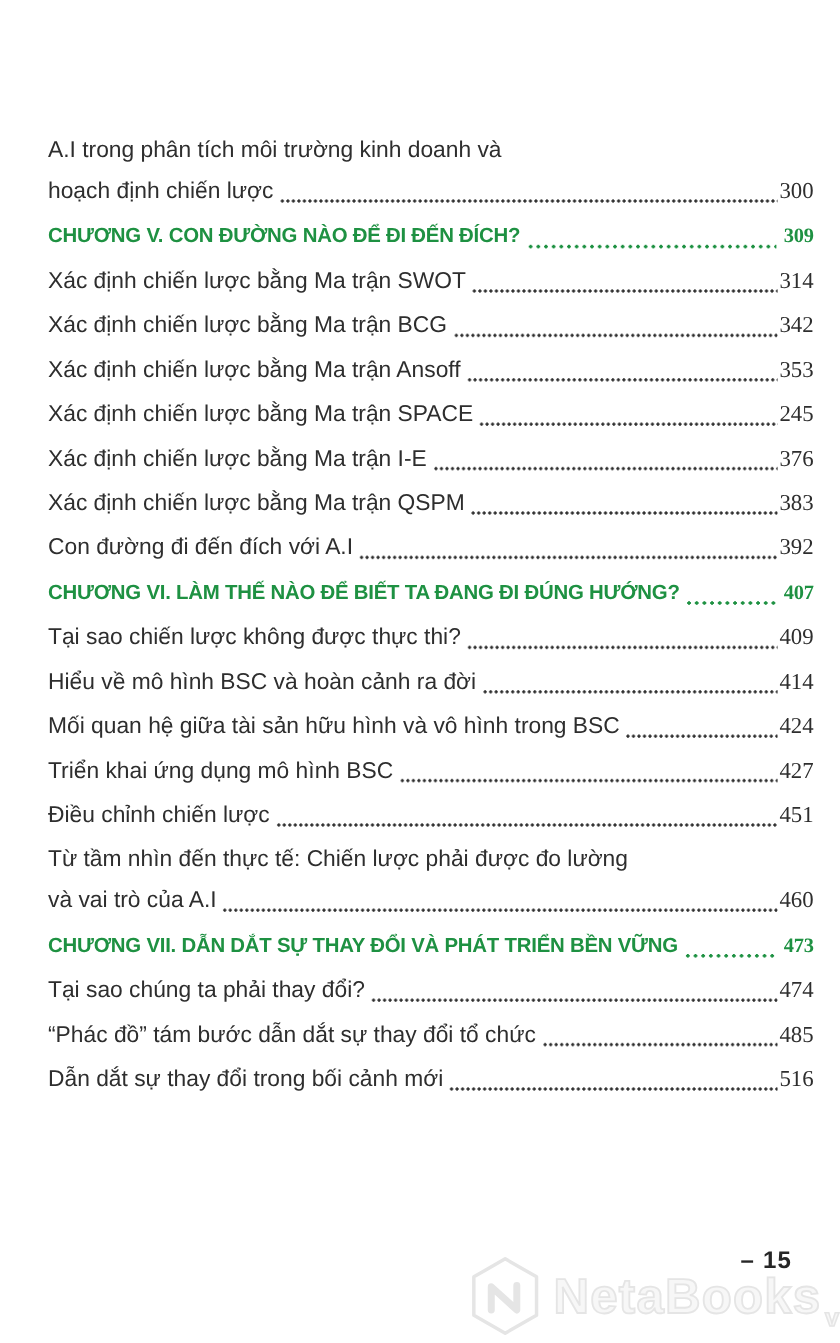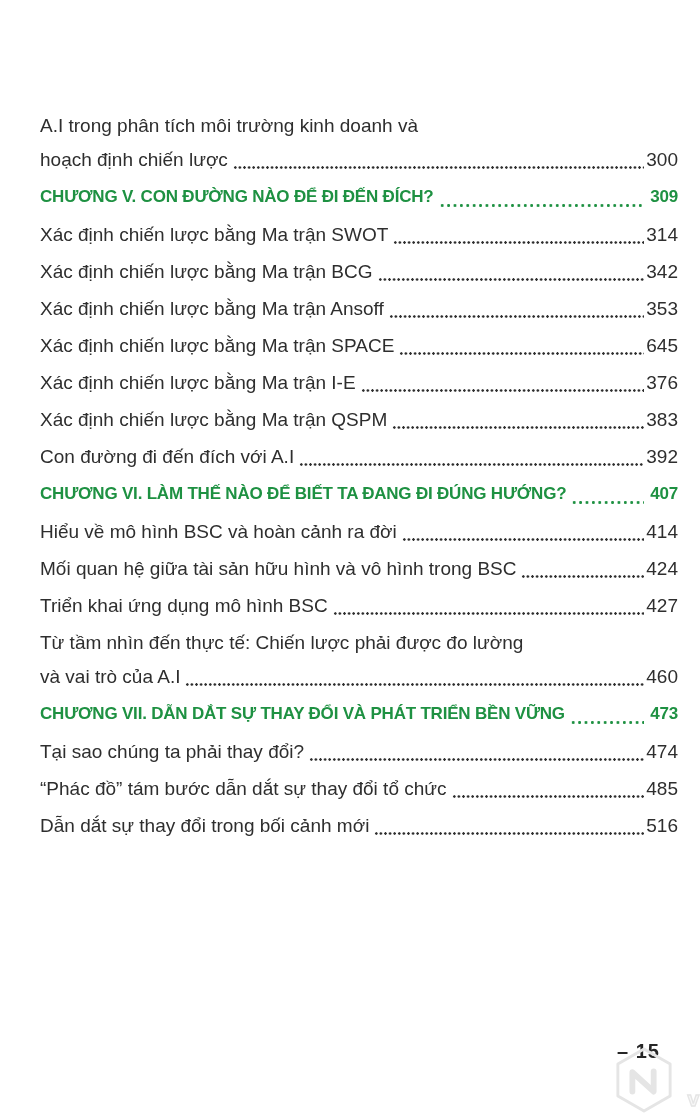--- a/index.html
+++ b/index.html
@@ -52,21 +52,21 @@
     background-repeat:repeat-x;
     background-position:left center;
   }
   .chapter .leader{
     background-image:radial-gradient(circle,currentColor 1.35px,transparent 1.7px);
     background-size:6.4px 3.4px;
     height:3.4px;
     margin-right:6px;
     margin-bottom:3px;
   }
-  .pg{white-space:nowrap;flex:0 0 auto;}
+  .pg{white-space:nowrap;flex:0 0 auto;font-family:Liberation Serif, serif;}
   .folio{
     position:absolute;
     top:1040px;right:60px;
     font-size:20px;
     font-weight:700;
     letter-spacing:1px;
     color:#262626;
   }
   .watermark{
     position:absolute;
@@ -145,21 +145,21 @@
             <span class="leader"></span>
             <span class="pg">353</span>
           </div>
         </div>
   </div>
       <div class="row entry">
     <div class="row-lines">
           <div class="line flex">
             <span class="title">Xác định chiến lược bằng Ma trận SPACE</span>
             <span class="leader"></span>
-            <span class="pg">645</span>
+            <span class="pg">245</span>
           </div>
         </div>
   </div>
       <div class="row entry">
     <div class="row-lines">
           <div class="line flex">
             <span class="title">Xác định chiến lược bằng Ma trận I-E</span>
             <span class="leader"></span>
             <span class="pg">376</span>
           </div>
@@ -188,20 +188,29 @@
           <div class="line flex">
             <span class="title">CHƯƠNG VI. LÀM THẾ NÀO ĐỂ BIẾT TA ĐANG ĐI ĐÚNG HƯỚNG?</span>
             <span class="leader"></span>
             <span class="pg">407</span>
           </div>
         </div>
   </div>
       <div class="row entry">
     <div class="row-lines">
           <div class="line flex">
+            <span class="title">Tại sao chiến lược không được thực thi?</span>
+            <span class="leader"></span>
+            <span class="pg">409</span>
+          </div>
+        </div>
+  </div>
+      <div class="row entry">
+    <div class="row-lines">
+          <div class="line flex">
             <span class="title">Hiểu về mô hình BSC và hoàn cảnh ra đời</span>
             <span class="leader"></span>
             <span class="pg">414</span>
           </div>
         </div>
   </div>
       <div class="row entry">
     <div class="row-lines">
           <div class="line flex">
             <span class="title">Mối quan hệ giữa tài sản hữu hình và vô hình trong BSC</span>
@@ -209,20 +218,29 @@
             <span class="pg">424</span>
           </div>
         </div>
   </div>
       <div class="row entry">
     <div class="row-lines">
           <div class="line flex">
             <span class="title">Triển khai ứng dụng mô hình BSC</span>
             <span class="leader"></span>
             <span class="pg">427</span>
+          </div>
+        </div>
+  </div>
+      <div class="row entry">
+    <div class="row-lines">
+          <div class="line flex">
+            <span class="title">Điều chỉnh chiến lược</span>
+            <span class="leader"></span>
+            <span class="pg">451</span>
           </div>
         </div>
   </div>
       <div class="row entry">
     <div class="row-lines">
           <div class="line wrap"><span class="title">Từ tầm nhìn đến thực tế: Chiến lược phải được đo lường</span></div>
           <div class="line flex">
             <span class="title">và vai trò của A.I</span>
             <span class="leader"></span>
             <span class="pg">460</span>
@@ -267,16 +285,17 @@
   </div>
     </main>
 
   <div class="folio">– 15</div>
 
   <div class="watermark">
     <svg class="wm-logo" width="60" height="68" viewBox="0 0 62 70" aria-hidden="true">
       <path d="M31 3 L58 18.5 V51.5 L31 67 L4 51.5 V18.5 Z" fill="none" stroke="#e5e5e5" stroke-width="3" stroke-linejoin="round"></path>
       <path d="M19 47 L19 27 L41 47 L41 26" fill="none" stroke="#e5e5e5" stroke-width="6" stroke-linecap="round" stroke-linejoin="round"></path>
     </svg>
+    <span class="wm-brand">NetaBooks</span>
     <span class="wm-suffix">vn</span>
   </div>
 
 </div>
 
 </body></html>

